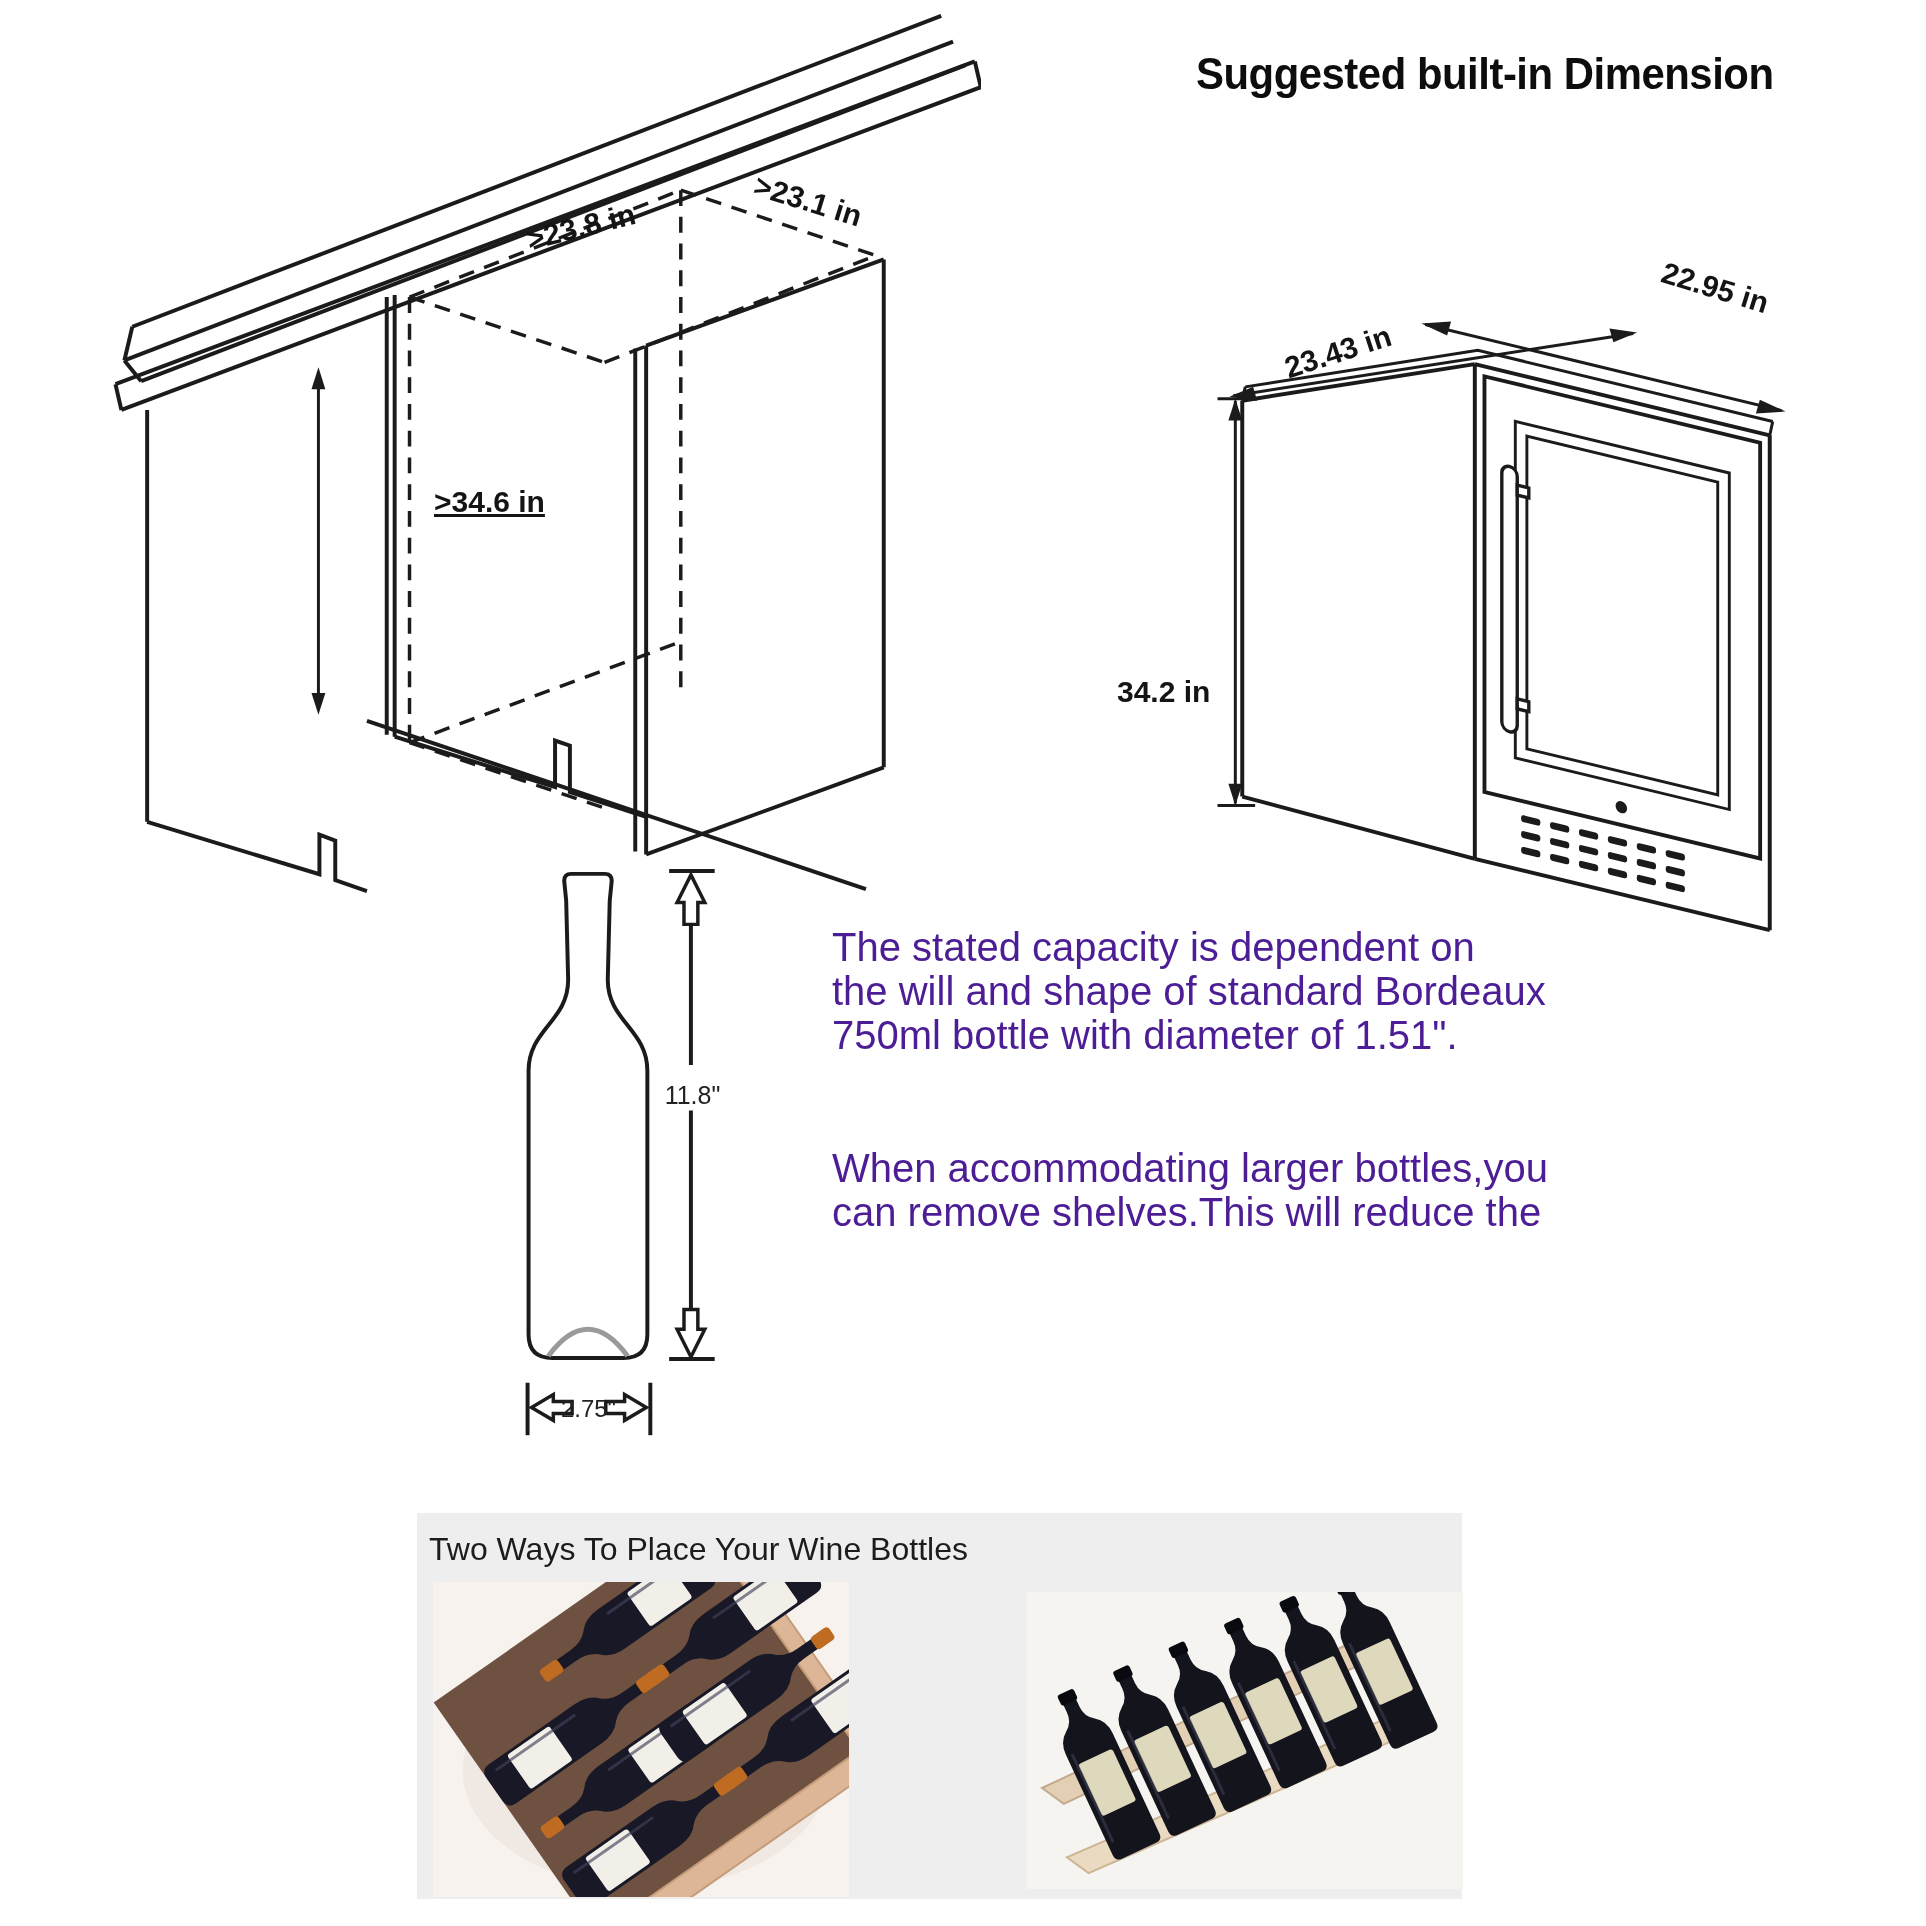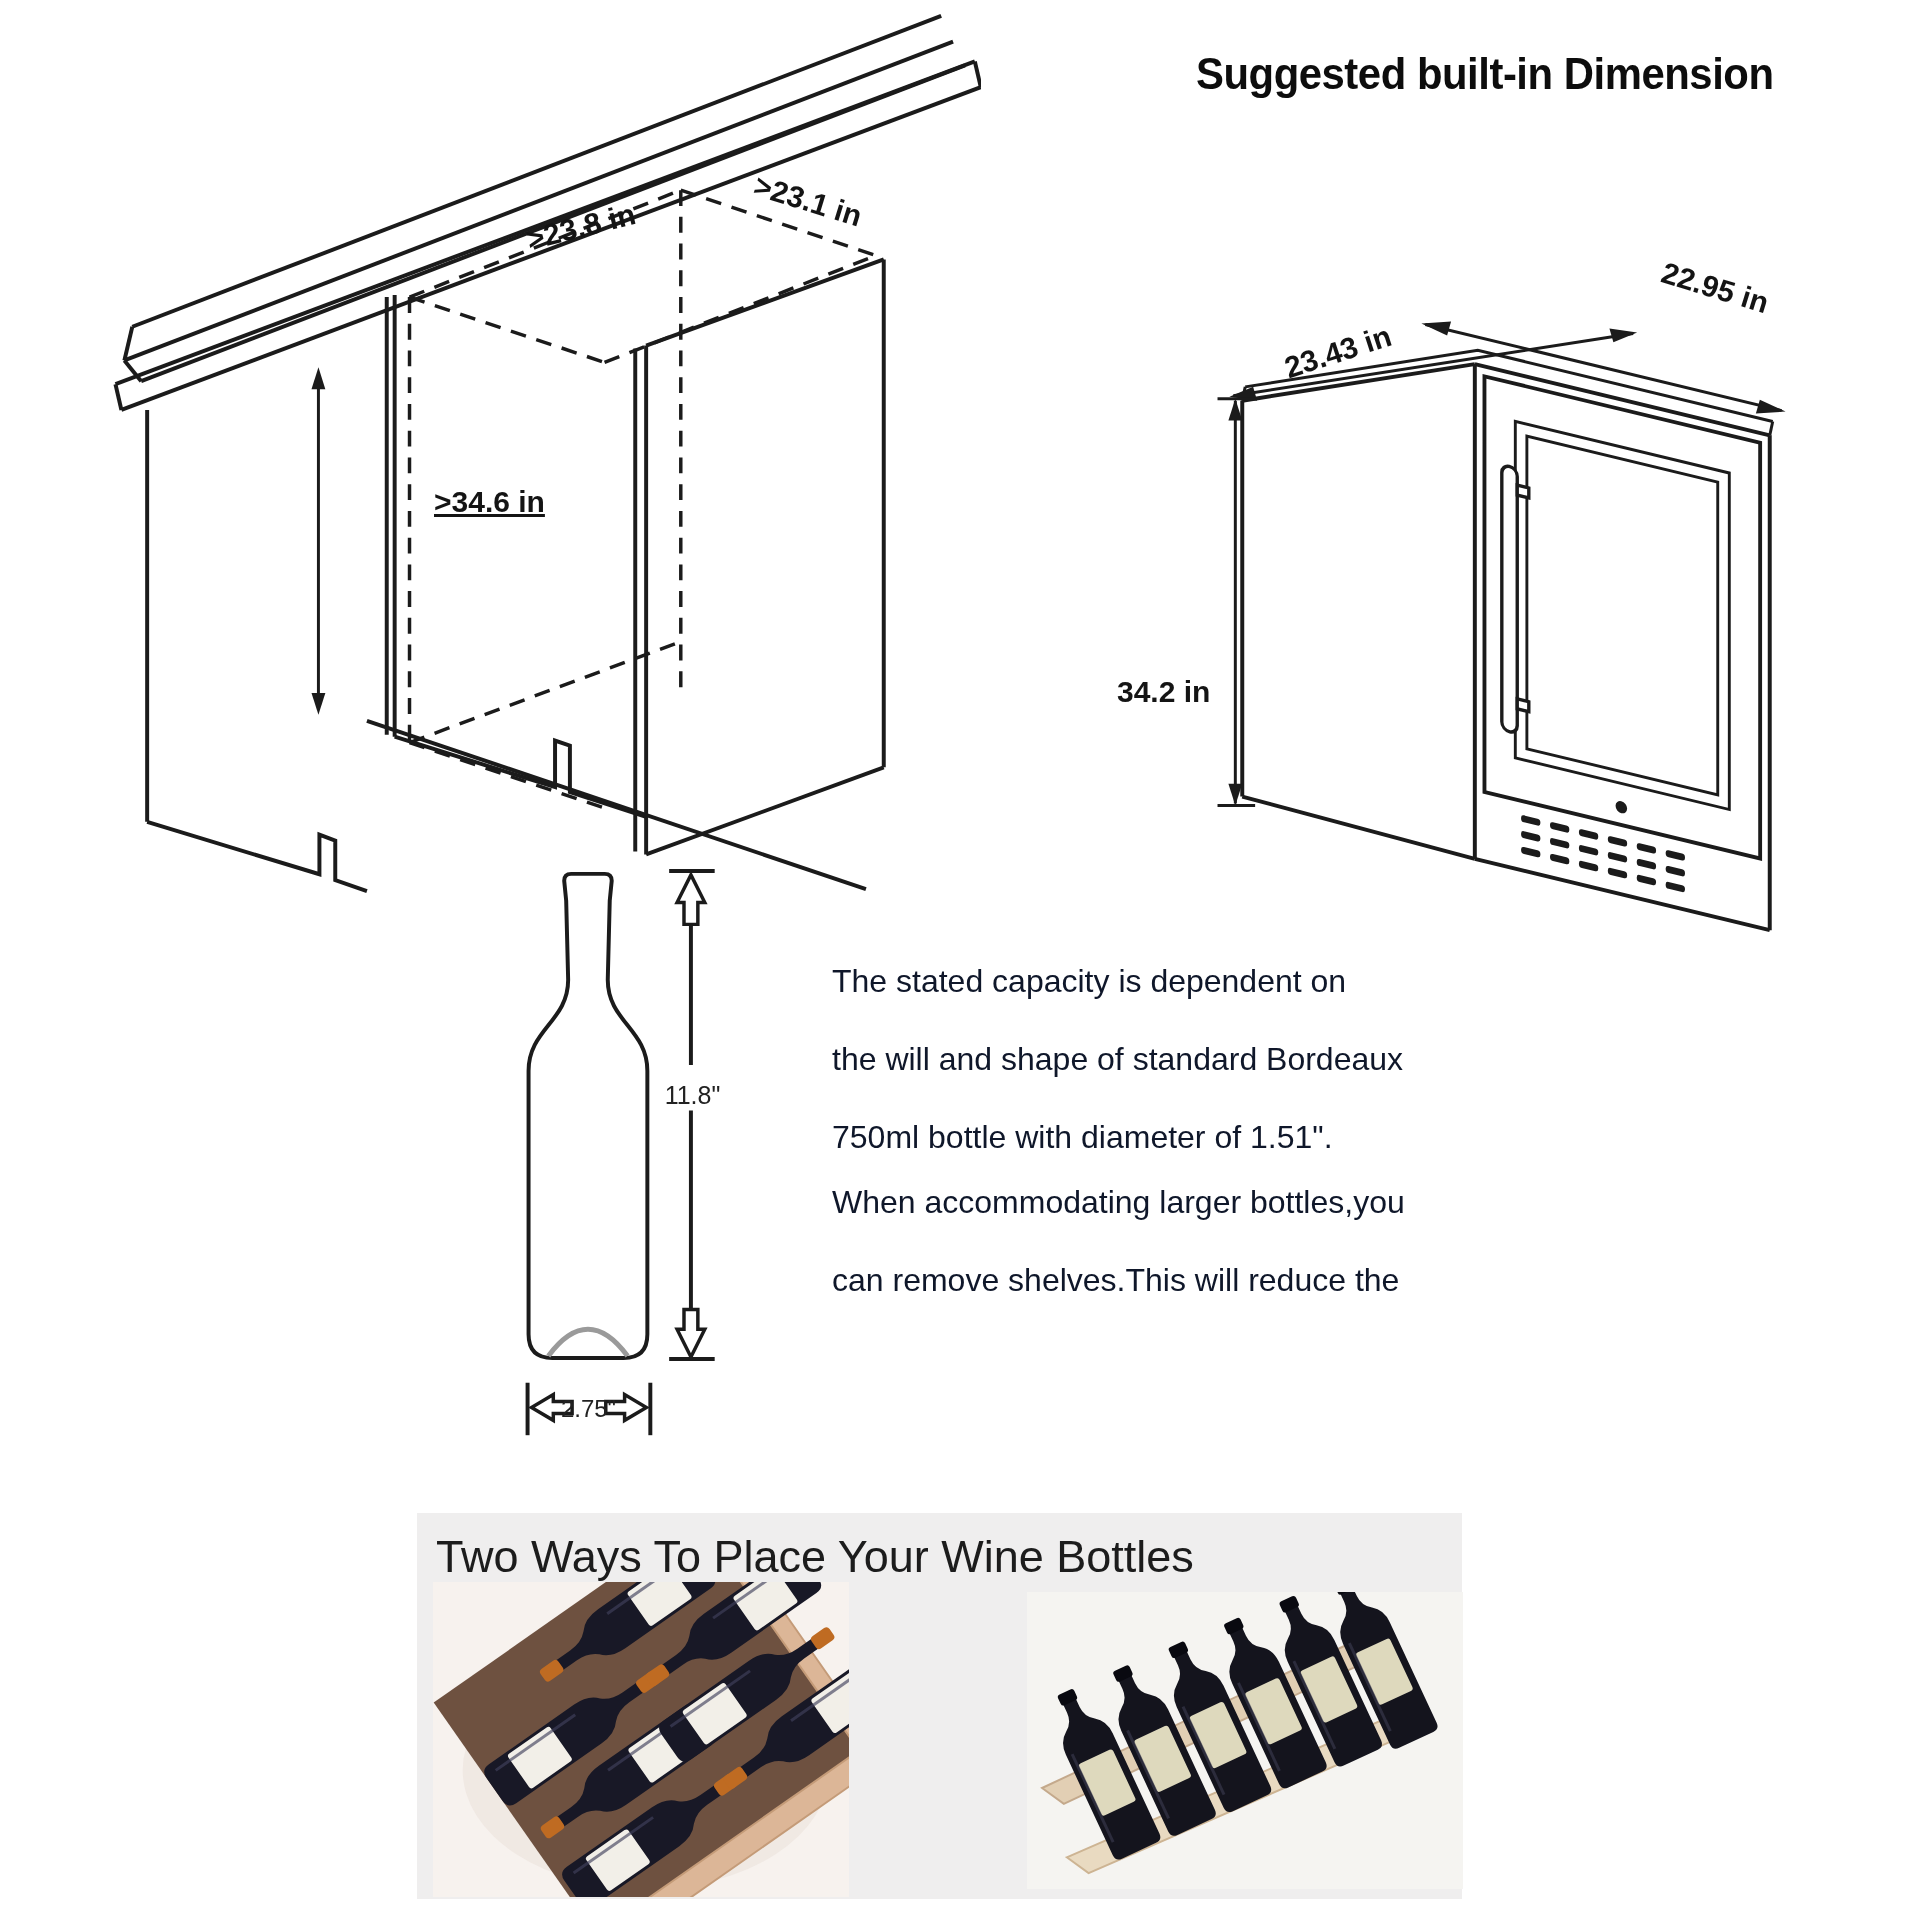--- a/index.html
+++ b/index.html
@@ -14,27 +14,27 @@
   .dash{stroke:var(--line,#1b1b1b);stroke-width:3.5;fill:none;stroke-dasharray:16 11;}
   .arrow{fill:var(--line,#1b1b1b);stroke:none;}
   .holw{fill:#ffffff;stroke:var(--line,#1b1b1b);stroke-width:3.5;}
   .dim-label{position:absolute;font-weight:700;font-size:30px;color:#141414;white-space:nowrap;text-align:center;}
   .thin-label{position:absolute;font-weight:400;font-size:25px;color:#222;white-space:nowrap;text-align:center;}
   #page-title{
     position:absolute;left:1196px;top:48px;font-size:45px;font-weight:700;color:#0d0d0d;
     letter-spacing:-0.5px;transform:scaleX(0.93);transform-origin:left top;white-space:nowrap;
   }
   .para{position:absolute;left:832px;width:653px;}
-  .para-line{font-size:32px;line-height:44px;color:#0f172a;white-space:nowrap;margin-top:34px;}
+  .para-line{font-size:40px;line-height:44px;color:#4c1d95;white-space:nowrap;}
   #placement-panel{
     position:absolute;left:417px;top:1513px;width:1045px;height:386px;
     background:var(--panel_bg,#efeeee);
   }
   #placement-heading{
-    position:absolute;left:19px;top:18px;font-size:45px;font-weight:400;color:#1c1c1c;white-space:nowrap;
+    position:absolute;left:12px;top:18px;font-size:32px;font-weight:400;color:#1c1c1c;white-space:nowrap;
   }
   .photo{position:absolute;overflow:hidden;}
   #photo-left{left:16px;top:69px;width:416px;height:315px;background:var(--photo_left_bg,#f7f2ee);}
   #photo-right{left:610px;top:79px;width:436px;height:297px;background:var(--photo_right_bg,#f5f4f1);}
 </style>
 </head>
 <body>
 
 <div id="canvas">
 

